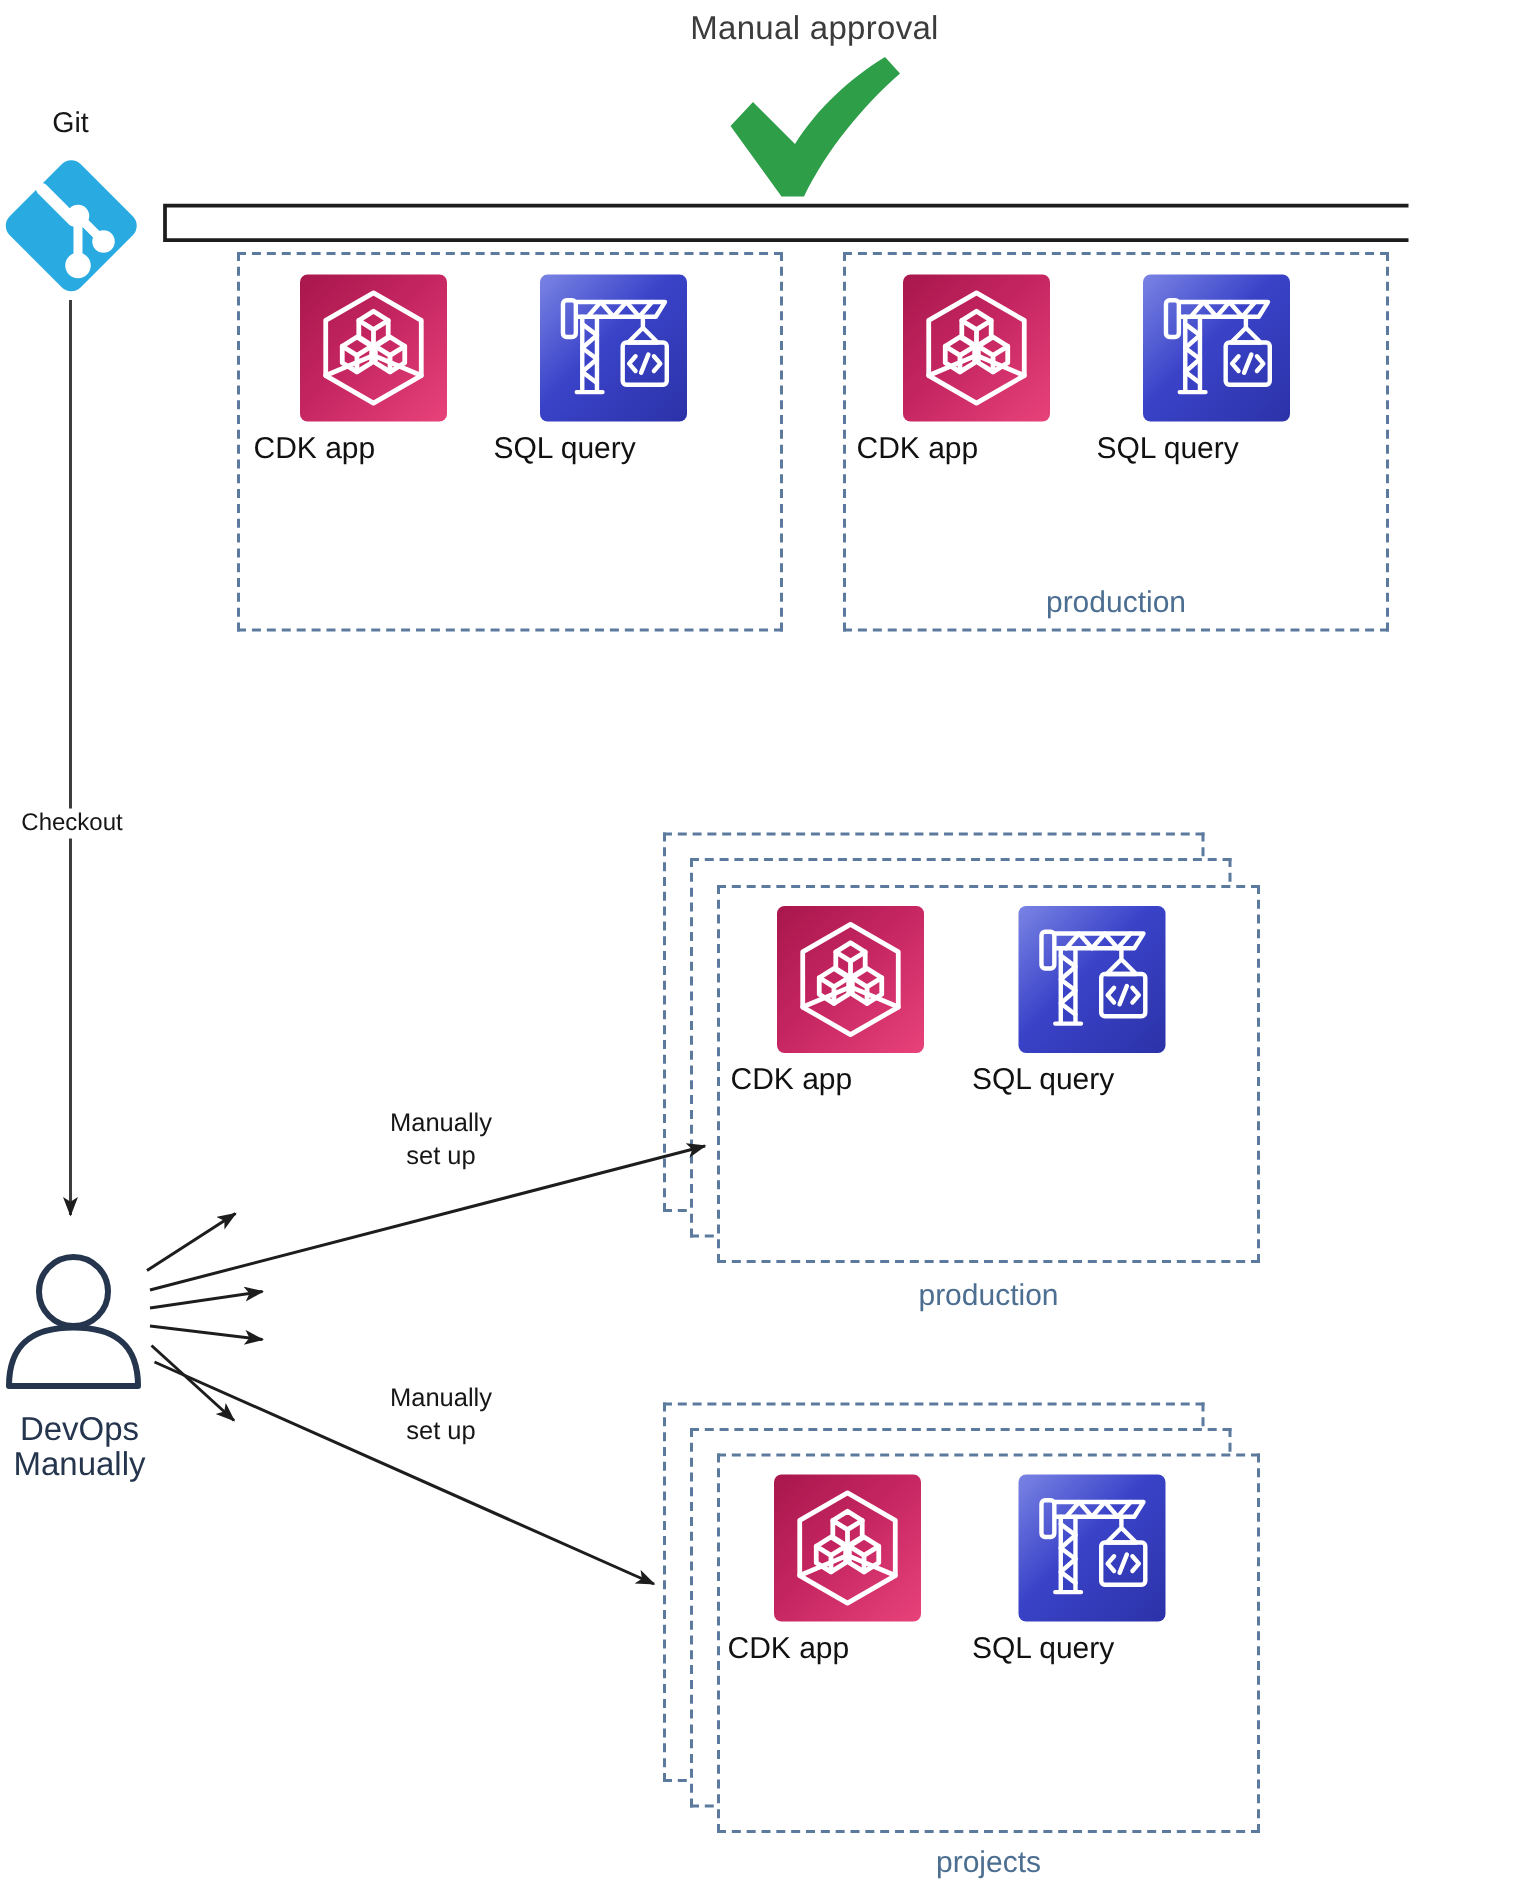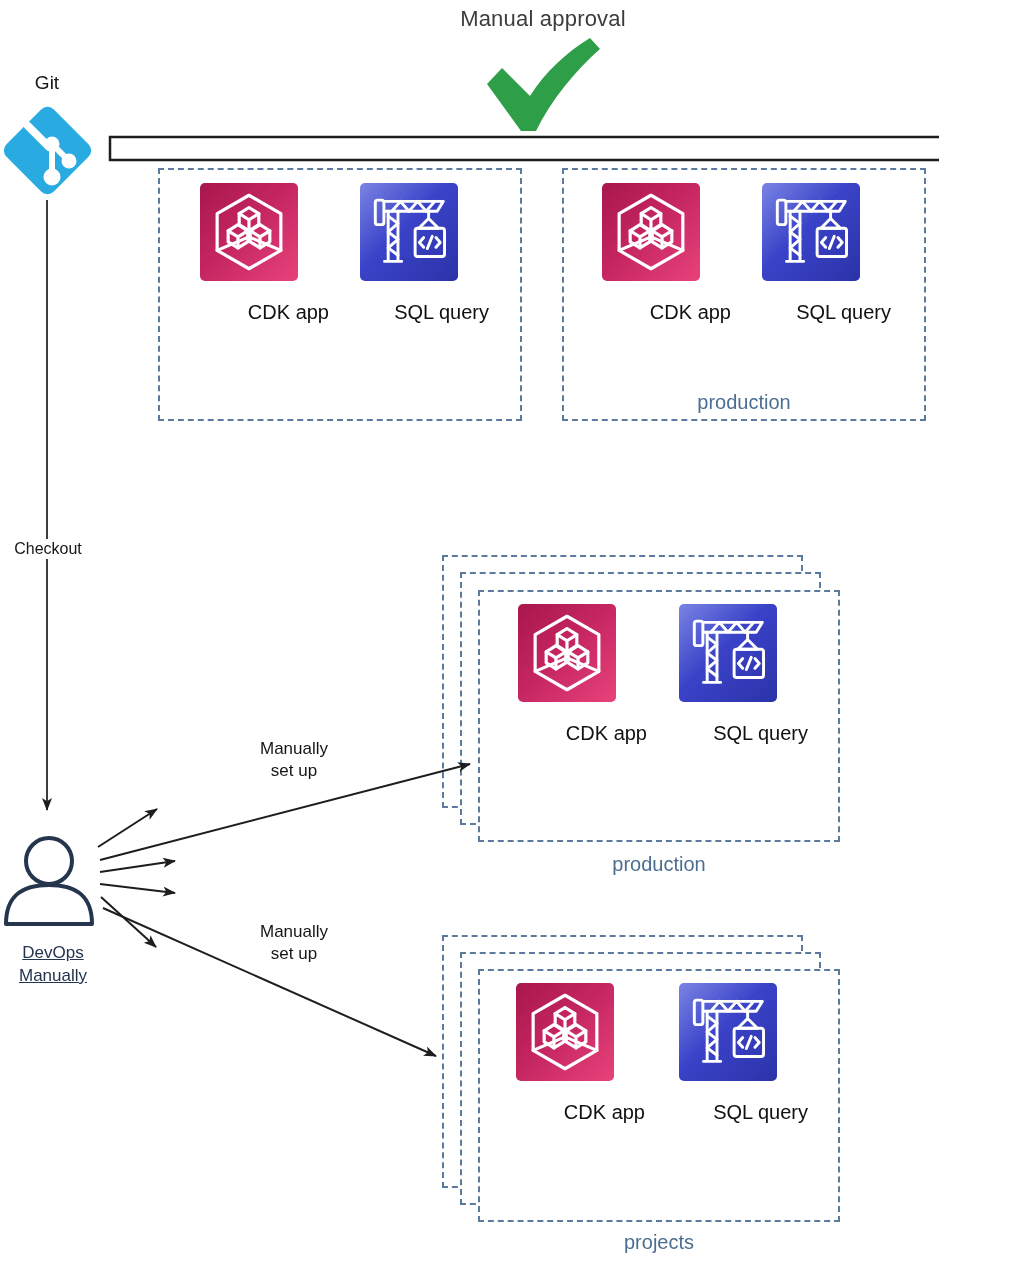--- a/index.html
+++ b/index.html
@@ -15,42 +15,42 @@
   .git-label{position:absolute;left:12px;top:72px;width:70px;text-align:center;font-size:19px;color:#161616;}
   .checkout-label{
     position:absolute;left:9px;top:539px;width:78px;text-align:center;
     font-size:16px;color:#161616;background:#fff;z-index:6;padding:1px 0;
   }
   .setup-label{
     position:absolute;width:96px;text-align:center;font-size:17px;line-height:22px;color:#161616;
   }
   .devops-label{
     position:absolute;left:0px;top:941px;width:106px;text-align:center;
-    font-size:17px;line-height:23px;color:#24354D;text-decoration:underline;
+    font-size:22px;line-height:23px;color:#24354D;
   }
   .dash-box{
     position:absolute;border:2px dashed #5C7A9E;background:#ffffff;box-sizing:border-box;
   }
   .env-label{
     position:absolute;left:0;right:0;bottom:5px;text-align:center;
     font-size:20px;color:#4C6E91;
   }
   .env-label-out{
     position:absolute;text-align:center;font-size:20px;color:#4C6E91;
   }
   .resource{position:absolute;width:98px;}
   .icon{
     width:98px;height:98px;border-radius:5px;
     display:flex;align-items:center;justify-content:center;
   }
   .icon svg{width:98px;height:98px;display:block;}
   .icon.cdk{background:linear-gradient(135deg,#A8174C 0%,#C42560 45%,#E8427A 100%);}
   .icon.sql{background:linear-gradient(135deg,#7A84E4 0%,#3A43C8 45%,#2B32A8 100%);}
   .res-label{
-    width:160px;margin-left:-31px;margin-top:20px;text-align:right;
+    width:160px;margin-left:-31px;margin-top:7px;text-align:left;
     font-size:20px;color:#111;white-space:nowrap;
   }
   .overlay{position:absolute;left:0;top:0;z-index:5;pointer-events:none;}
   .defs-holder{position:absolute;width:0;height:0;overflow:hidden;}
 </style>
 </head>
 <body>
 
 <div class="canvas">
 

